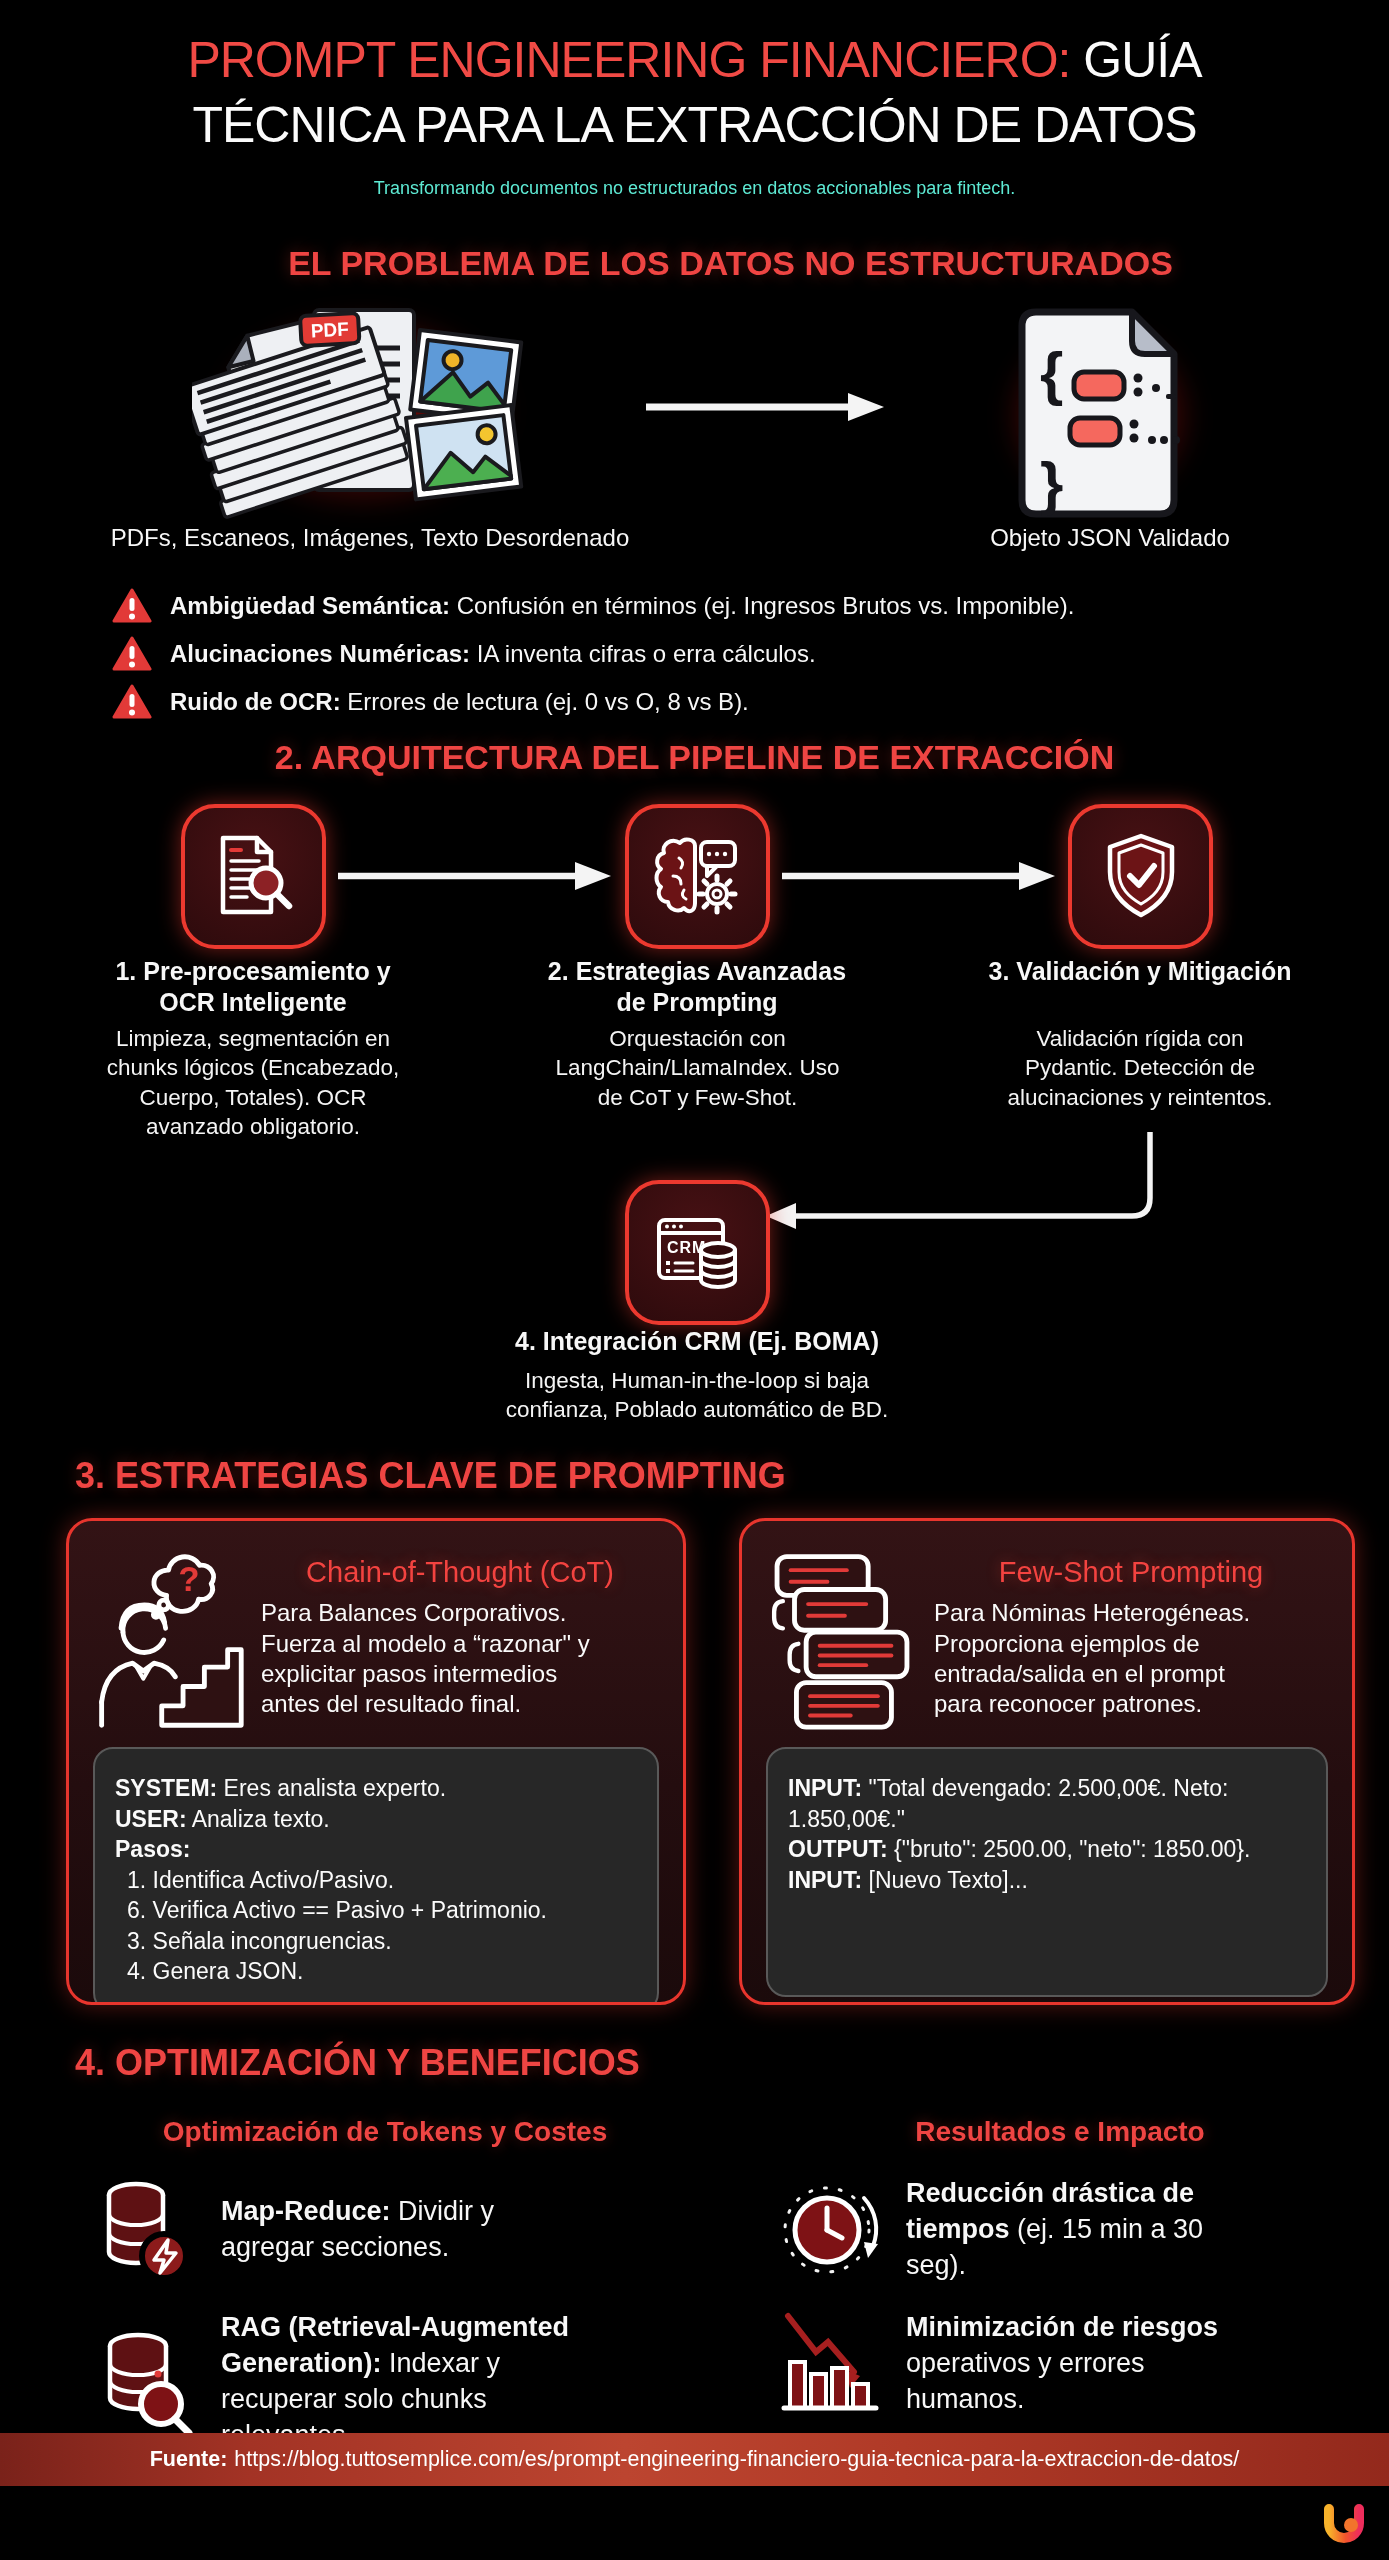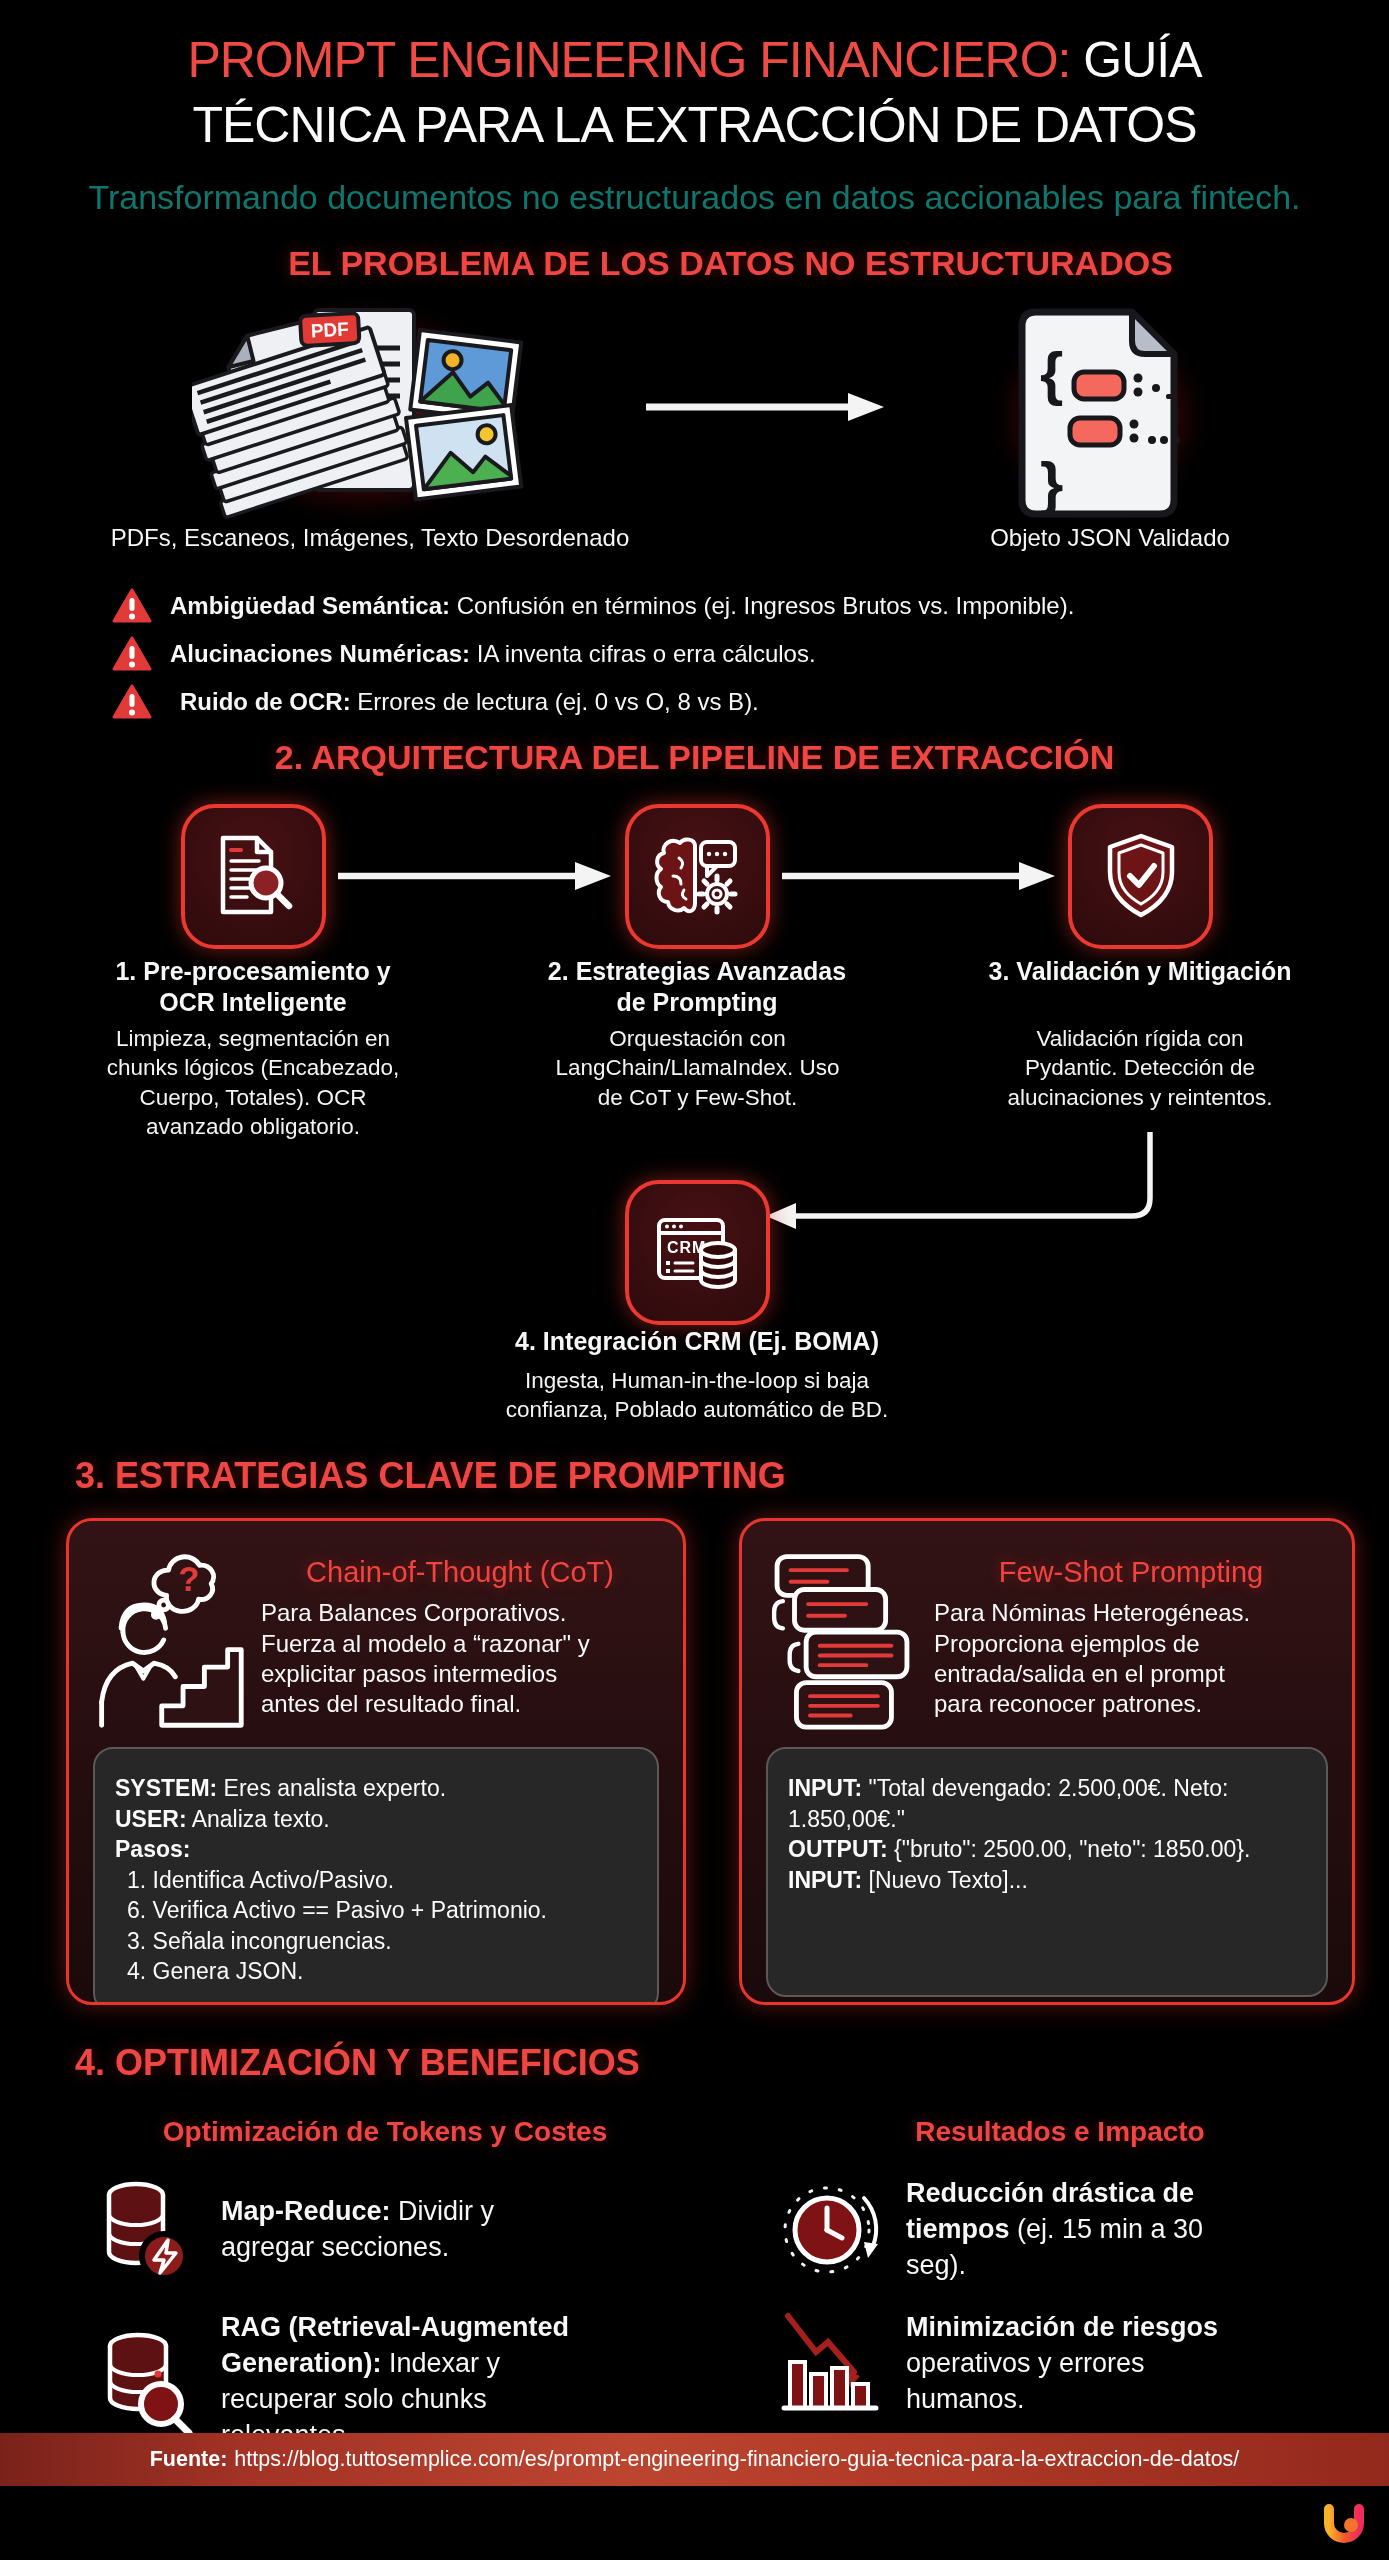--- a/index.html
+++ b/index.html
@@ -5,21 +5,21 @@
   html,body{margin:0;padding:0;background:#000;}
   .page{position:relative;width:1389px;height:2560px;background:#000;overflow:hidden;
         color:#f7f7f7;font-family:"Liberation Sans",sans-serif;}
   .abs{position:absolute;}
   svg text{font-family:"Liberation Sans",sans-serif;}
 
   
   #title{top:28px;left:0;width:1389px;text-align:center;font-weight:400;font-size:50px;
          line-height:1.3;letter-spacing:-1px;color:#fbfbfb;text-shadow:0 0 14px rgba(0,0,0,.6);}
   #title .red{color:#f04a45;}
-  #subtitle{top:178px;left:0;width:1389px;text-align:center;font-size:34px;color:#0f766e;}
+  #subtitle{top:178px;left:0;width:1389px;text-align:center;font-size:18px;color:#5eead4;}
 
   .sec-head{width:1389px;left:0;text-align:center;font-weight:700;font-size:34px;color:#ef4543;
             text-shadow:0 0 16px rgba(240,60,50,.35);}
   .sec-head-left{left:75px;font-weight:700;font-size:36px;color:#ef4543;
             text-shadow:0 0 16px rgba(240,60,50,.35);}
 
   
   .glow{position:absolute;border-radius:50%;filter:blur(10px);
         background:radial-gradient(closest-side,rgba(150,16,12,.95),rgba(95,10,8,.5) 55%,transparent 78%);}
   #s1-label-in{top:524px;left:40px;width:660px;text-align:center;font-size:24px;}
@@ -188,21 +188,21 @@
           <circle cx="20" cy="28.5" r="3" fill="#fff"></circle>
       </svg>
       <p style="margin:0;"><b>Alucinaciones Numéricas:</b><span> IA inventa cifras o erra cálculos.</span></p>
     </li>
     <li>
       <svg width="40" height="36" viewBox="0 0 40 36">
         <path d="M20,2 L38,33 H2 Z" fill="#e23a38" stroke="#e23a38" stroke-width="3" stroke-linejoin="round"></path>
         <rect x="17.5" y="10" width="5" height="13" rx="2.5" fill="#fff"></rect>
           <circle cx="20" cy="28.5" r="3" fill="#fff"></circle>
       </svg>
-      <p style="margin:10px;"><b>Ruido de OCR:</b><span> Errores de lectura (ej. 0 vs O, 8 vs B).</span></p>
+      <p style="margin:0;"><b>Ruido de OCR:</b><span> Errores de lectura (ej. 0 vs O, 8 vs B).</span></p>
     </li>
   </ul>
 
   <div class="abs sec-head" style="top:738px;">2. ARQUITECTURA DEL PIPELINE DE EXTRACCIÓN</div>
 
   <div class="abs tile" style="left:181px;top:804px;">
     <svg width="94" height="94" viewBox="0 0 94 94" fill="none" stroke="#ffffff" stroke-width="4.5" stroke-linecap="round" stroke-linejoin="round">
       <path d="M16,8 H50 L64,22 V82 H16 Z"></path>
         <path d="M50,8 V22 H64"></path>
       <line x1="24" y1="20" x2="34" y2="20" stroke="#e23a38" stroke-width="4"></line>

